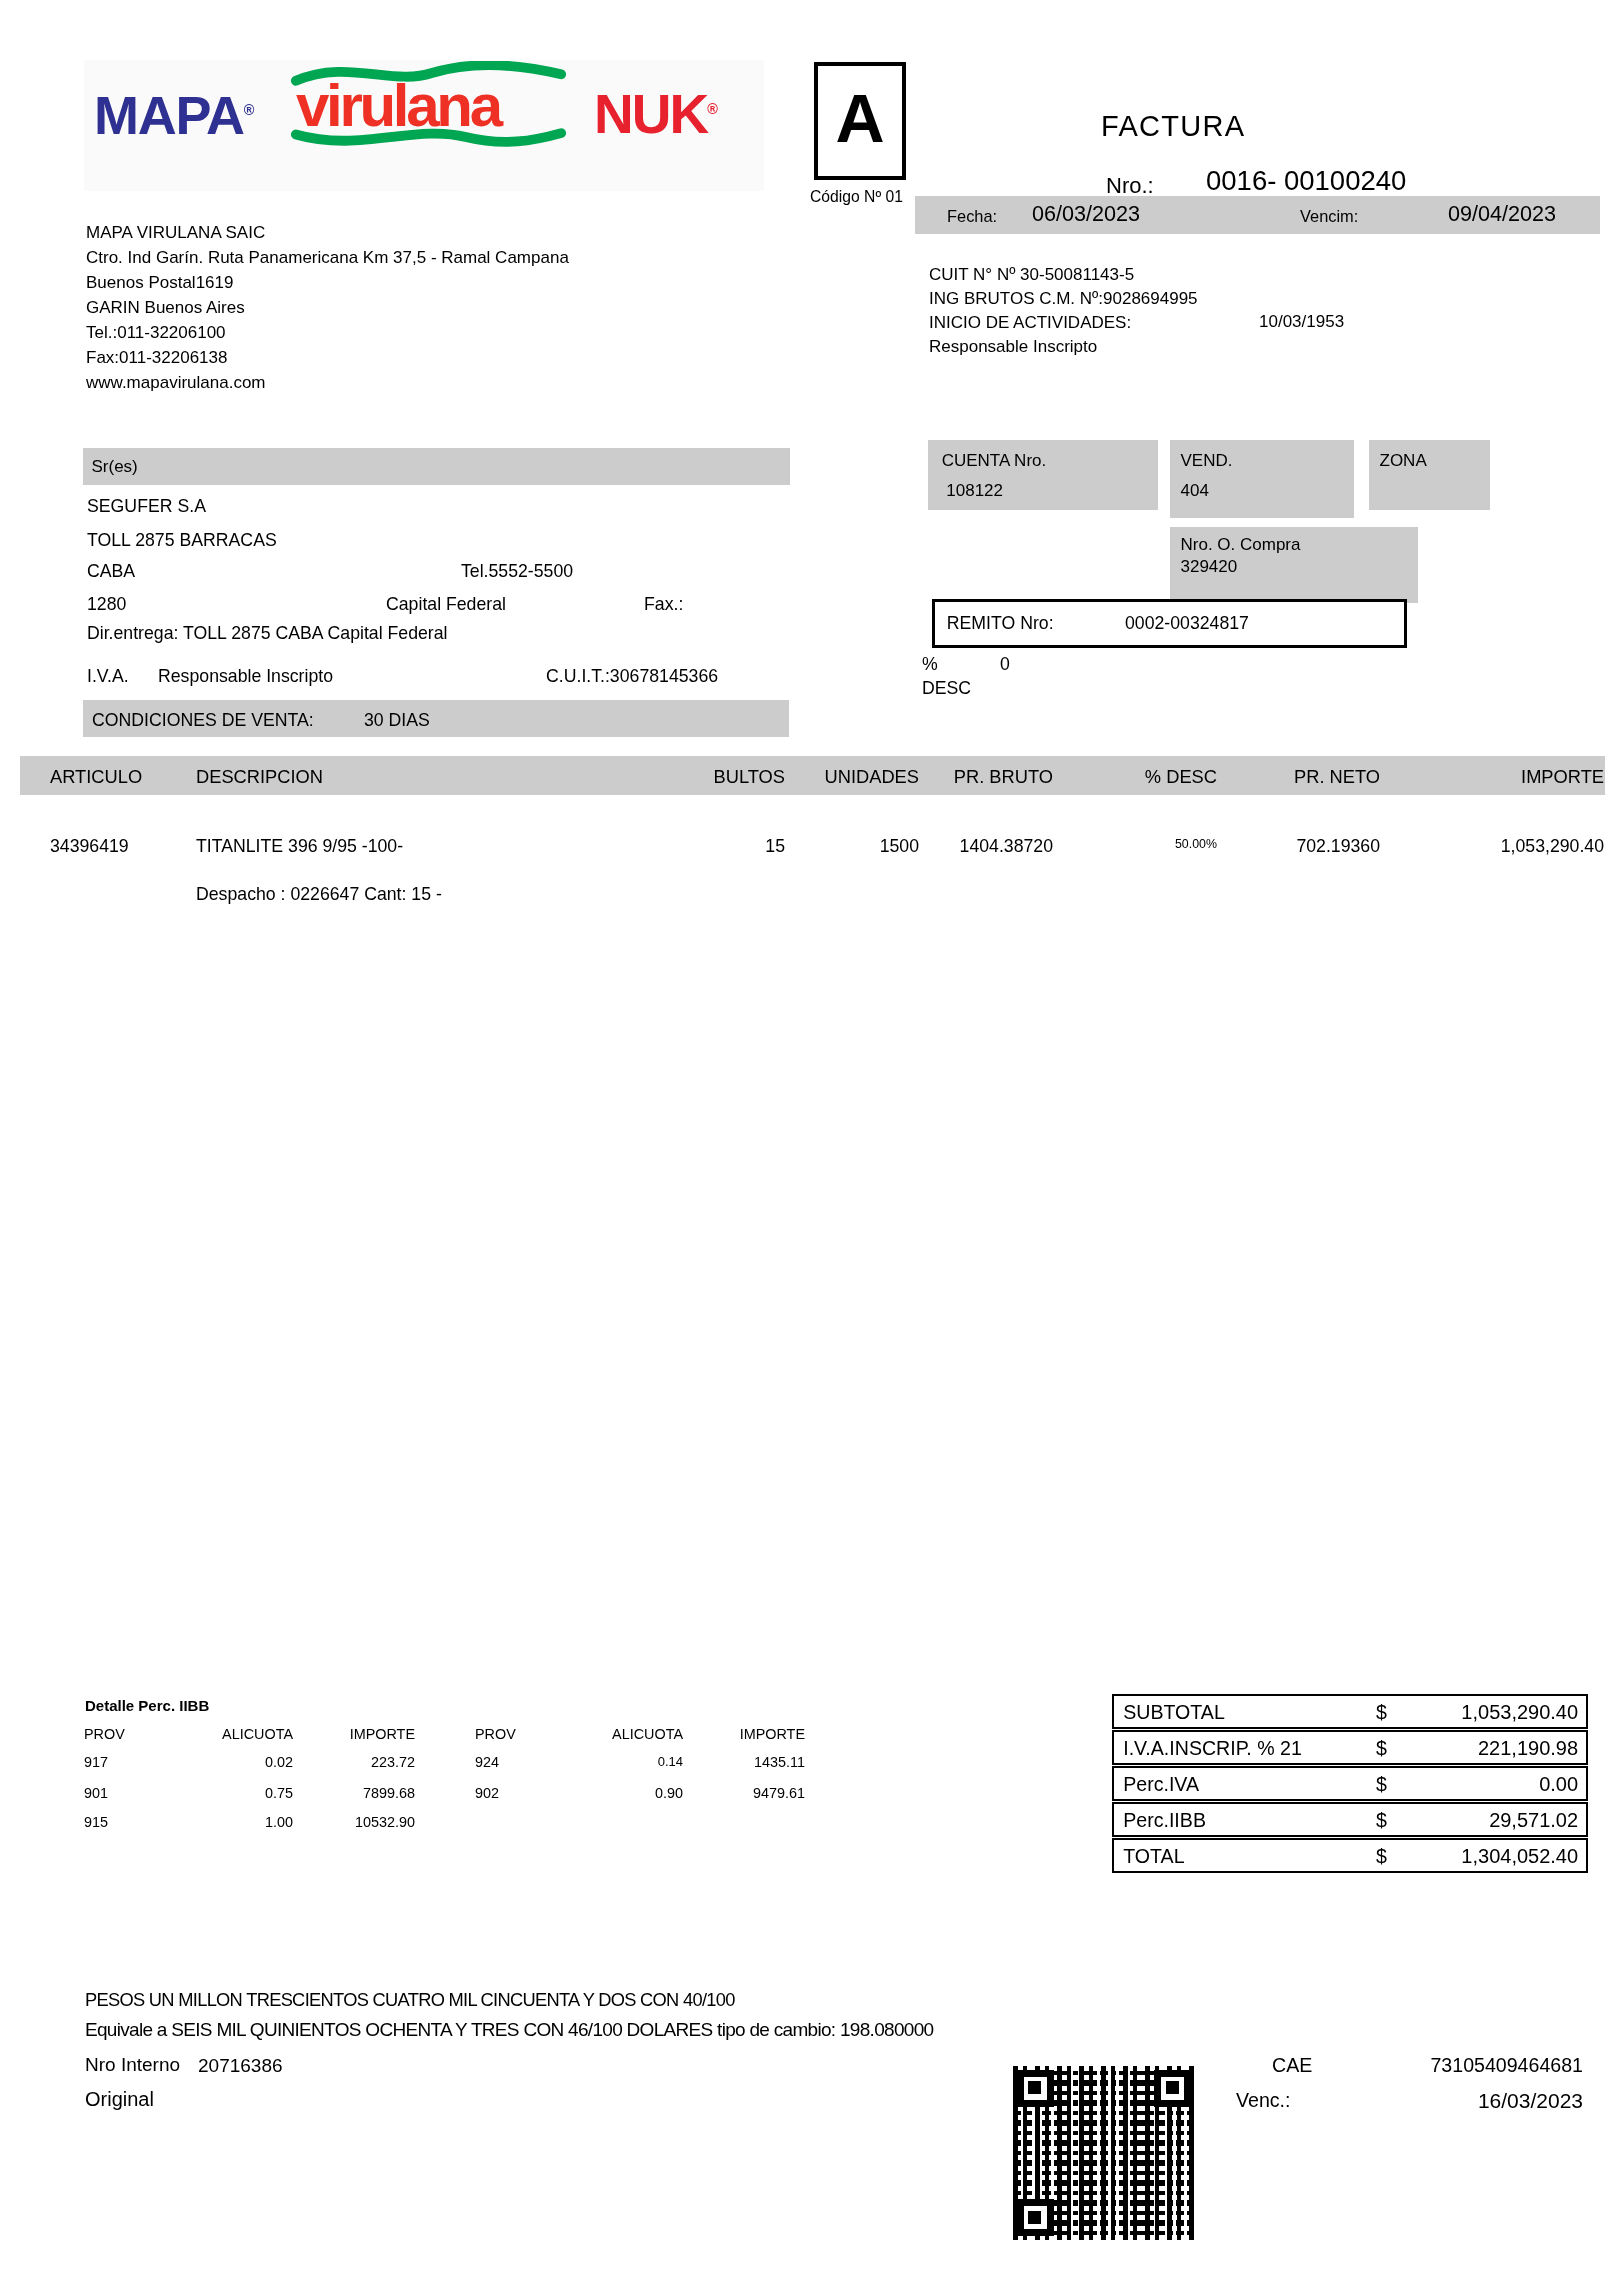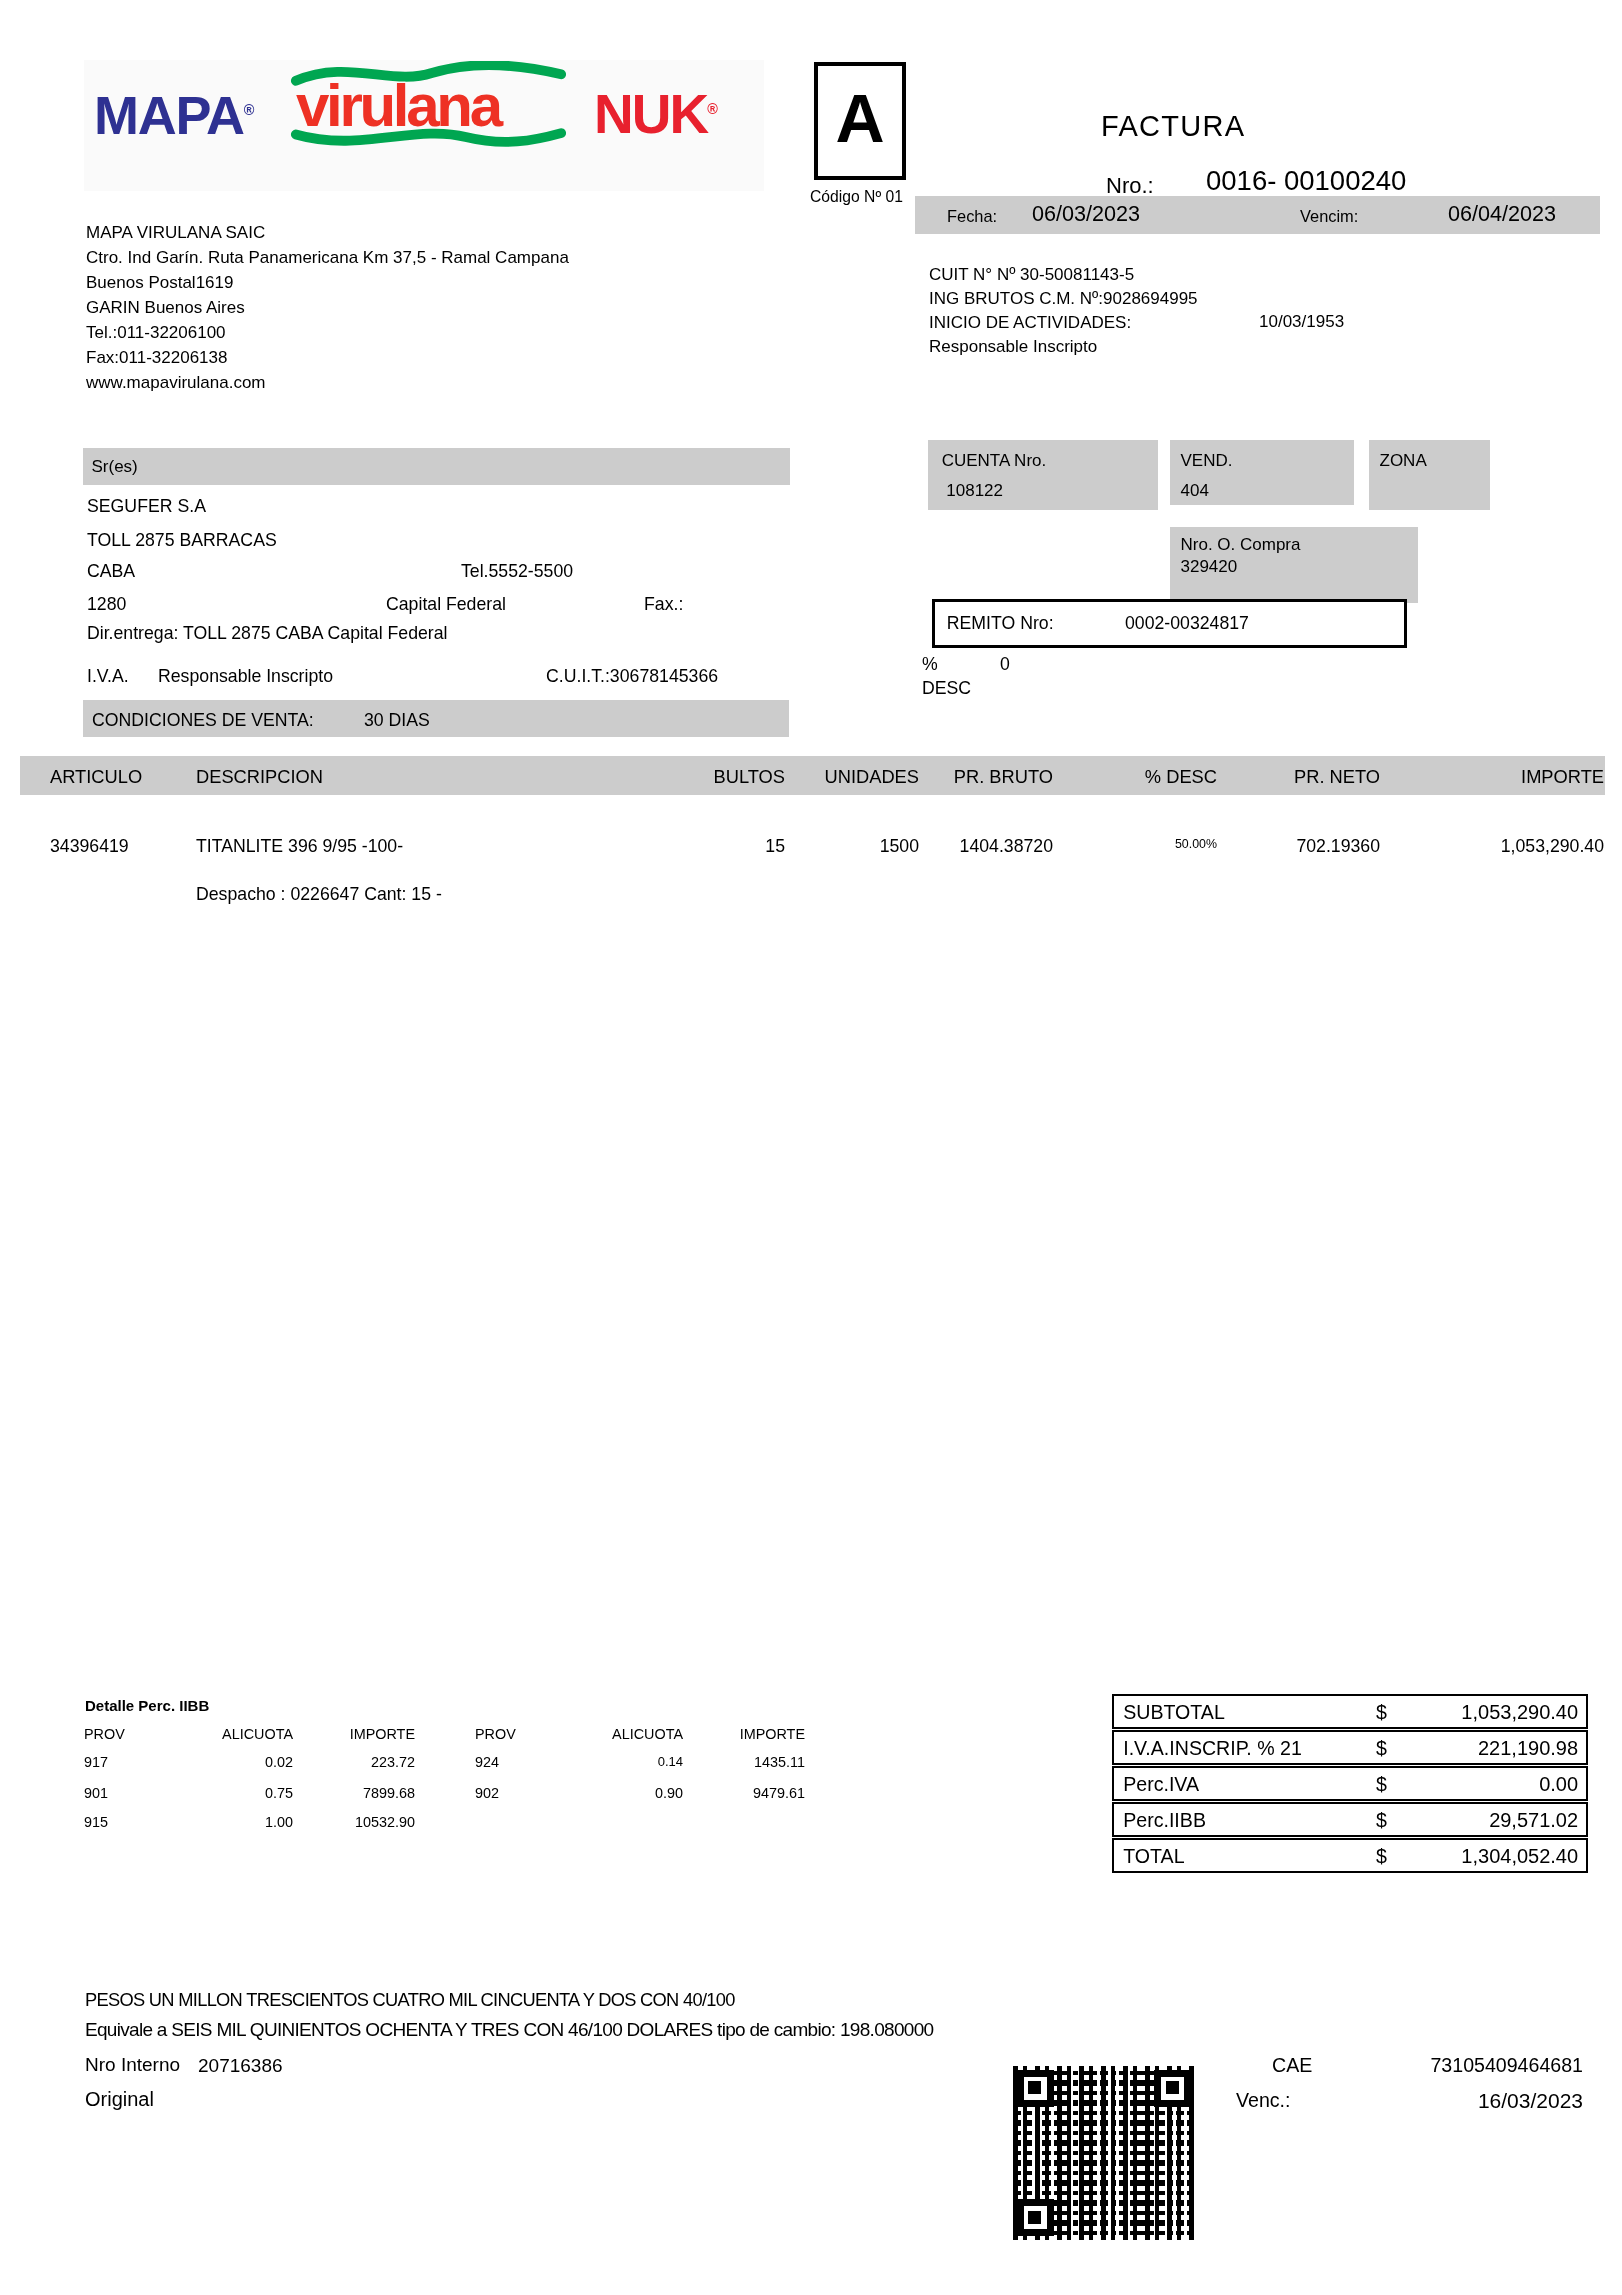--- a/index.html
+++ b/index.html
@@ -47,21 +47,21 @@
   <div class="abs" style="left:788px;top:188px;width:137px;text-align:center;font-size:15.7px;">Código Nº 01</div>
 
   <div class="abs" style="left:1101px;top:110px;font-size:29px;letter-spacing:1.3px;">FACTURA</div>
   <div class="abs" style="left:1106px;top:173px;font-size:22px;">Nro.:</div>
   <div class="abs" style="left:1206px;top:165px;font-size:27.5px;">0016- 00100240</div>
 
   <div class="abs bar" style="left:915px;top:196px;width:685px;height:38px;"></div>
   <div class="abs" style="left:947px;top:207px;font-size:16.4px;">Fecha:</div>
   <div class="abs" style="left:1032px;top:201px;font-size:21.6px;">06/03/2023</div>
   <div class="abs" style="left:1300px;top:207px;font-size:16.4px;">Vencim:</div>
-  <div class="abs" style="left:1448px;top:201px;font-size:21.6px;">06/04/2023</div>
+  <div class="abs" style="left:1448px;top:201px;font-size:21.6px;">09/04/2023</div>
 
   <div class="abs" style="left:86px;top:220px;font-size:17px;line-height:25px;">
     <div>MAPA VIRULANA SAIC</div>
     <div>Ctro. Ind Garín. Ruta Panamericana Km 37,5 - Ramal Campana</div>
     <div>Buenos Postal1619</div>
     <div>GARIN Buenos Aires</div>
     <div>Tel.:011-32206100</div>
     <div>Fax:011-32206138</div>
     <div>www.mapavirulana.com</div>
   </div>
@@ -89,21 +89,21 @@
   <div class="abs trow" style="left:158px;top:666px;">Responsable Inscripto</div>
   <div class="abs trow" style="left:546px;top:666px;">C.U.I.T.:30678145366</div>
   <div class="abs bar" style="left:83px;top:700px;width:706px;height:37px;"></div>
   <div class="abs trow" style="left:92px;top:710px;">CONDICIONES DE VENTA:</div>
   <div class="abs trow" style="left:364px;top:710px;">30 DIAS</div>
 
   <div class="abs bar" style="left:928px;top:440px;width:230px;height:70px;">
     <div style="padding:10.5px 0 0 13.7px;font-size:17px;">CUENTA Nro.</div>
     <div style="padding:10.5px 0 0 18.3px;font-size:17px;">108122</div>
   </div>
-  <div class="abs bar" style="left:1170px;top:440px;width:184px;height:65px;">
+  <div class="abs bar" style="left:1170px;top:440px;width:184px;height:78px;">
     <div style="padding:10.5px 0 0 10.5px;font-size:17px;">VEND.</div>
     <div style="padding:10.5px 0 0 10.5px;font-size:17px;">404</div>
   </div>
   <div class="abs bar" style="left:1369px;top:440px;width:121px;height:70px;">
     <div style="padding:10.5px 0 0 10.5px;font-size:17px;">ZONA</div>
     <div style="padding:10.5px 0 0 10.5px;font-size:17px;"></div>
   </div>
   <div class="abs bar" style="left:1170px;top:527px;width:248px;height:76px;">
     <div style="padding:7.9px 0 0 10.5px;font-size:17px;">Nro. O. Compra</div>
     <div style="padding:2.6px 0 0 10.5px;font-size:17px;">329420</div>

